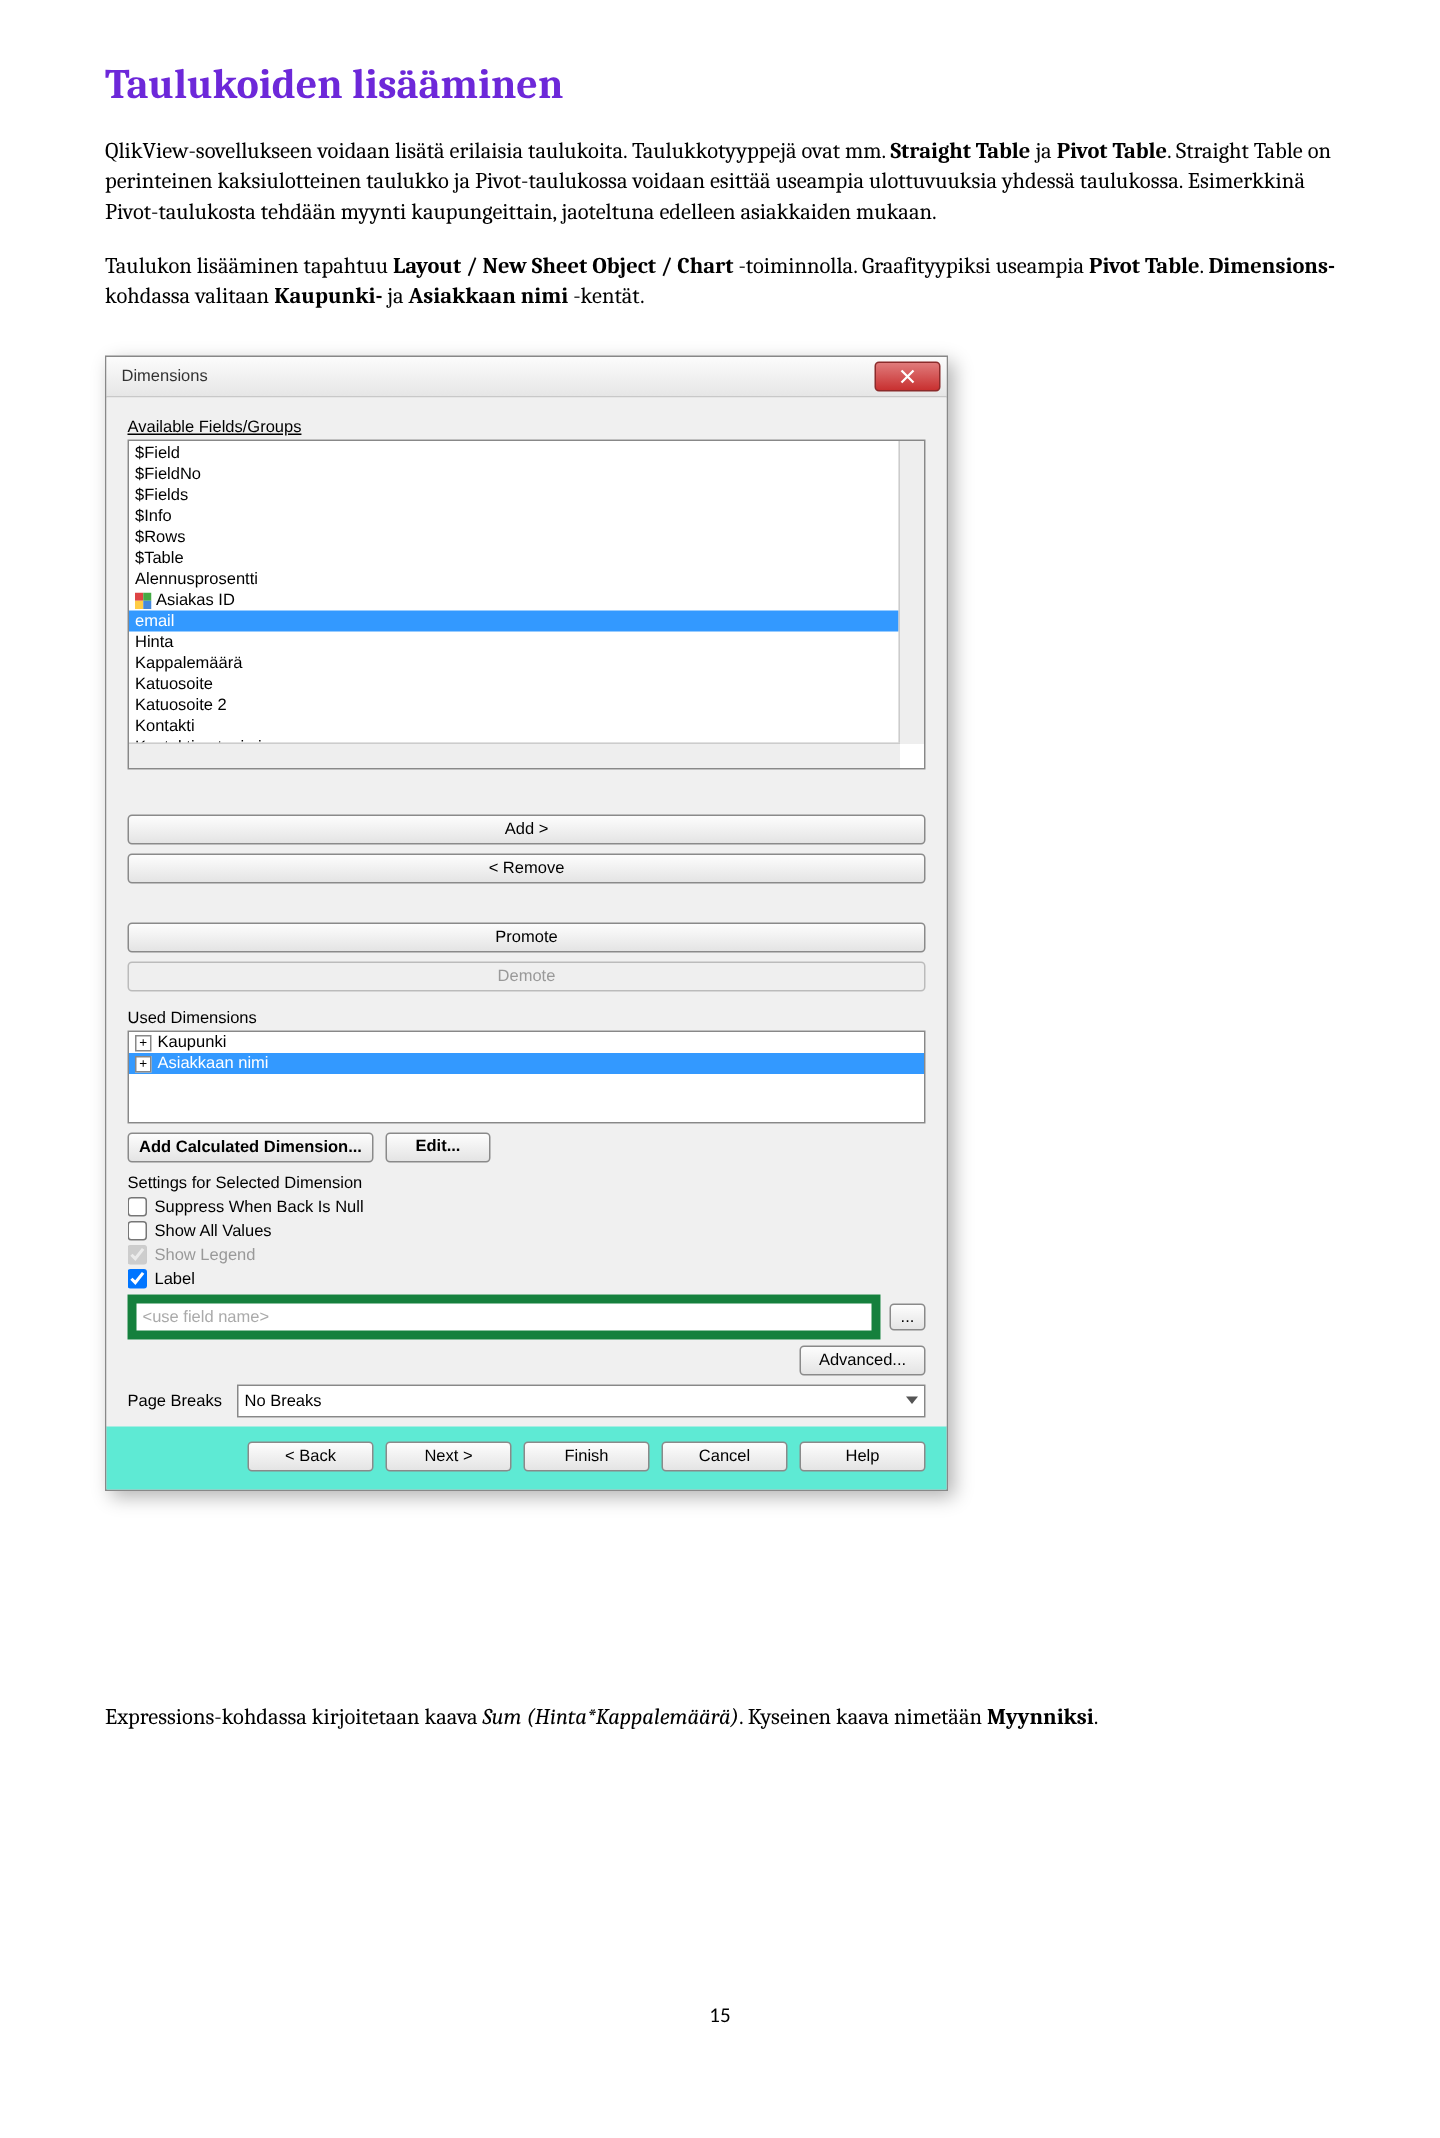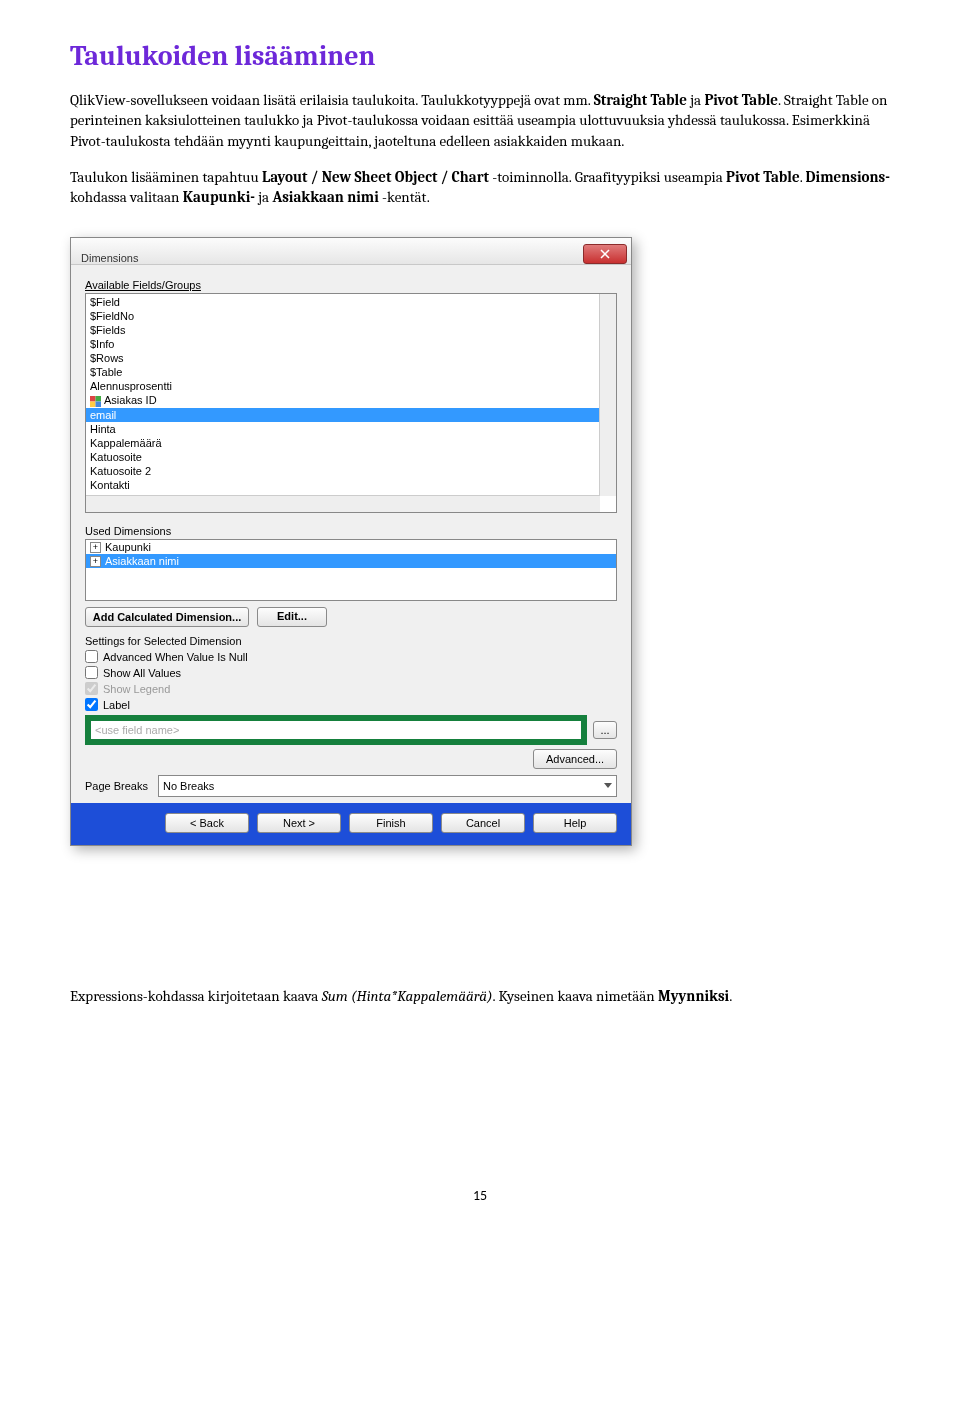--- a/index.html
+++ b/index.html
@@ -32,21 +32,21 @@
     font-size: 11px;
     background: #f0f0f0;
     border: 1px solid #888;
     box-shadow: 4px 4px 12px rgba(0,0,0,0.3);
   }
   .titlebar {
     height: 26px;
     background: linear-gradient(#fcfcfc, #e6e6e6);
     border-bottom: 1px solid #c8c8c8;
     display: flex;
-    align-items: flex-end;
+    align-items: center;
     padding: 0 4px 0 10px;
   }
   .titlebar .title { flex: 1; color: #333; }
   .close-btn {
     width: 42px; height: 18px;
     background: linear-gradient(#e07b7b, #c83030);
     border: 1px solid #8b2b2b;
     border-radius: 3px;
     display:flex; align-items:center; justify-content:center;
   }
@@ -112,21 +112,21 @@
     position:relative; min-width:140px;
   }
   .select::after {
     content:""; position:absolute; right:4px; top:7px;
     border-left:4px solid transparent; border-right:4px solid transparent; border-top:5px solid #555;
   }
   .section-label { font-size:11px; margin: 8px 0 3px 0; }
   .bottom-buttons {
     display:flex; justify-content:flex-end; gap:8px;
     padding:10px 14px 12px 14px;
-    background:#1d4ed8;
+    background:#5eead4;
   }
   .icon-flag {
     display:inline-block; width:11px; height:11px; vertical-align:middle; margin-right:3px;
   }
   .icon-flag svg { width:11px; height:11px; display:block; }
   .page-num { text-align:center; font-family: Calibri, sans-serif; font-size: 14px; margin-top: 180px; }
   .colR .settings { margin-top:6px; }
   .advanced-row { display:flex; justify-content:flex-end; margin:2px 0; }
   .lower-left { margin-top: 4px; }
   .lower-left .checkbox-row { margin:4px 0; }
@@ -188,20 +188,27 @@
                 <div class="item"><span>Kontakti</span></div>
                 <div class="item"><span>Kontaktin etunimi</span></div>
                 <div class="item"><span>Kontaktin sukunimi</span></div>
               </div>
             <div class="scrollbar"></div>
             <div class="scroll-h"></div>
           </div>
 
         </div>
 
+        <div class="colM">
+          <span class="btn">Add &gt;</span>
+          <span class="btn">&lt; Remove</span>
+          <div style="height:14px;"></div>
+          <span class="btn">Promote</span>
+          <span class="btn disabled">Demote</span>
+        </div>
 
         <div class="colR">
           <span class="lbl"><span style="">Used Dimensions</span></span>
           <div class="usedbox">
             <div id="used-items">
                 <div class="row">
                   <span class="plus">+</span>
                   <span>Kaupunki</span>
                 </div>
                 <div class="row selected">
@@ -213,21 +220,21 @@
 
           <div class="addcalc-row">
             <span class="btn" style="min-width:150px;">Add Calculated Dimension...</span>
             <span class="btn small">Edit...</span>
           </div>
 
           <div class="settings">
             <div class="section-label">Settings for Selected Dimension</div>
             <div class="checkbox-row">
               <input type="checkbox" style="">
-              <span>Advanced When Value Is Null</span>
+              <span>Suppress When Back Is Null</span>
             </div>
             <div class="checkbox-row">
               <input type="checkbox" style="">
               <span>Show All Values</span>
             </div>
             <div class="checkbox-row disabled">
               <input type="checkbox" checked="" disabled="" style="">
               <span>Show Legend</span>
             </div>
             <div class="checkbox-row">

